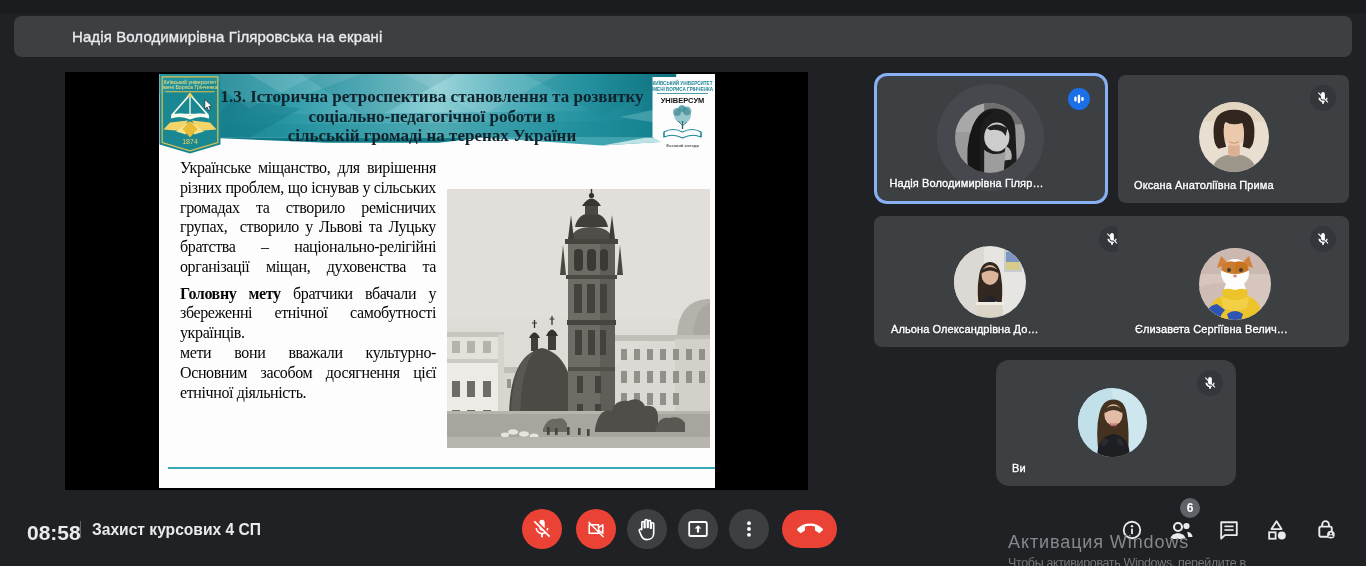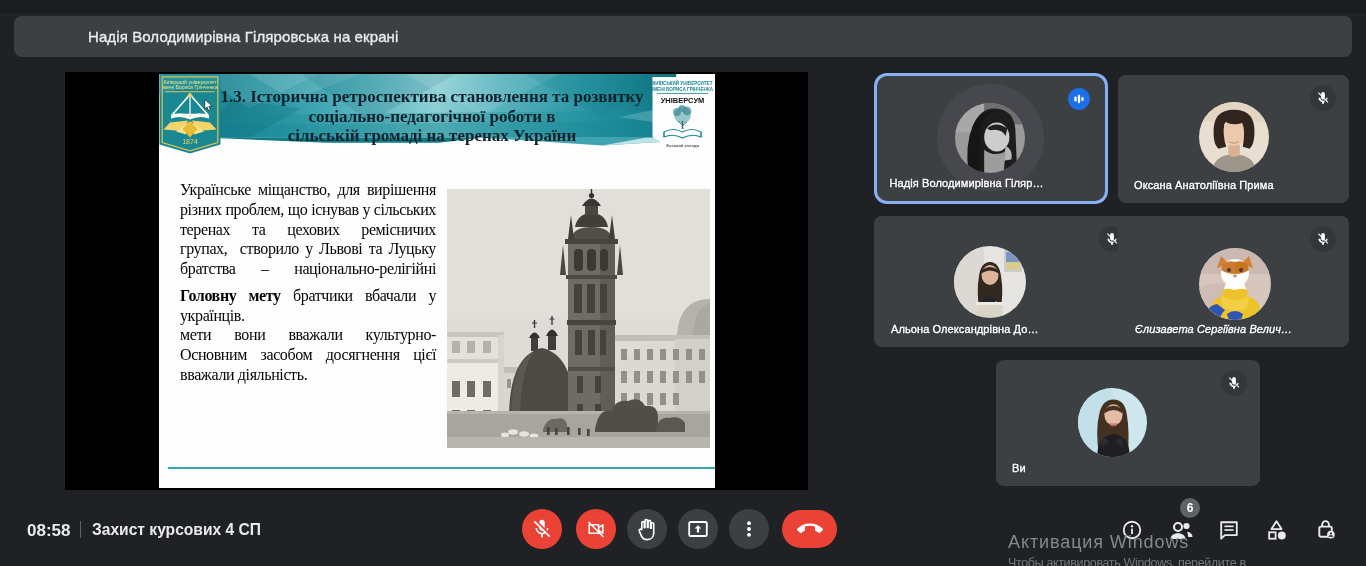--- a/index.html
+++ b/index.html
@@ -2,21 +2,21 @@
 <html><head>
 <meta charset="utf-8">
 <style>
   * { margin:0; padding:0; box-sizing:border-box; }
   html,body { width:1366px; height:566px; overflow:hidden; }
   body { background:#202124; font-family:"Liberation Sans", sans-serif; position:relative; }
   .abs { position:absolute; }
 
   
   #banner { left:14px; top:16px; width:1338px; height:41px; background:#3c4043; border-radius:8px; }
-  #banner span { position:absolute; left:58px; top:12px; color:#e8eaed; font-size:15px; font-weight:400; -webkit-text-stroke:0.35px #e8eaed; letter-spacing:.1px;margin-left:16px; }
+  #banner span { position:absolute; left:58px; top:12px; color:#e8eaed; font-size:15px; font-weight:400; -webkit-text-stroke:0.35px #e8eaed; letter-spacing:.1px; }
 
   
   #share { left:65px; top:72px; width:743px; height:418px; background:#000; }
   #slide { position:absolute; left:94px; top:2px; width:556px; height:414px; background:#fdfdfd; }
 
   
   #shead { position:absolute; left:0; top:0; width:556px; height:74px; }
   .stitle { position:absolute; width:556px; text-align:center; font-family:"Liberation Serif", serif; font-weight:700; color:#10222b; }
 
   
@@ -109,32 +109,34 @@
       </g>
       <path d="M12 55 Q21 50 30.5 55 Q40 50 49 55 L49 60 Q40 56 30.5 61 Q21 56 12 60 Z" fill="none" stroke="#1d8795" stroke-width="1.1"></path>
       <path d="M12 55 L12 60 M49 55 L49 60" stroke="#1d8795" stroke-width="1.1"></path>
       <text x="30.5" y="70" font-size="4.4" fill="#2a2a2a" text-anchor="middle" font-family="Liberation Sans">Фаховий коледж</text>
     </svg>
 
     <svg style="position:absolute;left:44.5px;top:24.5px;" width="10" height="13" viewBox="0 0 10 13">
       <path d="M0.8 0.5 L0.8 10 L3.1 8 L4.6 11.6 L6.4 10.8 L4.9 7.4 L7.9 7.1 Z" fill="#fff" stroke="#222" stroke-width="0.7"></path>
     </svg>
 
-    <div class="sbody" style="top:106px;">
+    <div class="sbody" style="top:84px;">
       <div class="jl">Українське міщанство, для вирішення</div>
       <div class="jl">різних проблем, що існував у сільських</div>
-      <div class="jl">теренах та цехових ремісничих</div>
+      <div class="jl">громадах та створило ремісничих</div>
       <div class="jl">групах,&nbsp; створило у Львові та Луцьку</div>
       <div class="jl">братства – національно-релігійні</div>
+      <div class="jl">організації міщан, духовенства та</div>
       <div style="height:6.8px;"></div>
       <div class="jl"><b>Головну мету</b> братчики вбачали у</div>
+      <div class="jl">збереженні етнічної самобутності</div>
       <div>українців.</div>
       <div class="jl">мети вони вважали культурно-</div>
       <div class="jl">Основним засобом досягнення цієї</div>
-      <div>вважали діяльність.</div>
+      <div>етнічної діяльність.</div>
     </div>
 
     <svg style="position:absolute;left:288px;top:115px;" width="263" height="259" viewBox="0 0 263 259">
       <rect width="263" height="259" fill="#dfdcd7"></rect>
       <rect x="0" y="0" width="263" height="130" fill="#e2dfda"></rect>
 
       <rect x="168" y="150" width="95" height="98" fill="#dcd9d4"></rect>
       <polygon points="168,176 205,150 168,150" fill="#dfdcd7"></polygon>
       <rect x="168" y="146" width="95" height="6" fill="#c2bfb9"></rect>
       <rect x="228" y="150" width="35" height="98" fill="#d3d0ca"></rect>
@@ -334,21 +336,21 @@
           <circle cx="30" cy="58" r="1"></circle>
           <circle cx="38" cy="62" r="1"></circle>
           <circle cx="42" cy="56" r="1"></circle>
           <circle cx="33" cy="66" r="1"></circle>
         </g>
 <path d="M22 72 L24 58 L48 58 L50 72 Z" fill="#d9d4c6"></path>
 <rect x="22" y="56" width="28" height="3" fill="#eeebe2"></rect>
 </svg></div>
 <div class="tname" style="left:17px;">Альона Олександрівна До…</div>
   </div>
-<div class="tile" id="t4" style="left:1118px; top:216px; width:231px; height:131px;font-style:italic;">
+<div class="tile" id="t4" style="left:1118px; top:216px; width:231px; height:131px;">
     <div class="micoff">
       <svg width="15" height="15" viewBox="0 0 24 24">
         <path fill="#fff" d="M12 14.5c1.66 0 3-1.34 3-3V5.5c0-1.66-1.34-3-3-3s-3 1.34-3 3v6c0 1.66 1.34 3 3 3z"></path>
         <path fill="#fff" d="M17.3 11.5c0 .9-.23 1.74-.6 2.49l1.45 1.45a6.9 6.9 0 0 0 1.15-3.94h-2zM6.7 11.5h-2c0 3.42 2.54 6.23 5.8 6.72v2.78h3v-2.78c.71-.11 1.38-.33 2-.64l-1.54-1.54c-.46.17-.95.26-1.46.26-2.76 0-4.8-2.04-4.8-4.8z"></path>
         <line x1="4.5" y1="3.5" x2="20" y2="19" stroke="#fff" stroke-width="1.8"></line>
       </svg>
     </div>
     <div class="avatar" style="left:80.5px; top:31.5px; width:72px; height:72px;"><svg width="72" height="72" viewBox="0 0 72 72">
 <rect width="72" height="72" fill="#d7c6be"></rect>
 <rect x="0" y="0" width="72" height="26" fill="#cbb8b0"></rect>
@@ -362,21 +364,21 @@
 <circle cx="42" cy="22" r="2" fill="#3a3a3a"></circle>
 <ellipse cx="36" cy="28" rx="2" ry="1.4" fill="#d98a8a"></ellipse>
 <ellipse cx="36" cy="44" rx="11" ry="14" fill="#fdfdfd"></ellipse>
 <path d="M10 72 Q8 52 24 48 Q20 38 36 42 Q52 38 48 48 Q64 52 62 72 Z" fill="#edc32c"></path>
 <path d="M22 48 Q36 56 50 48 L48 60 Q36 66 24 60 Z" fill="#f2cf45"></path>
 <path d="M8 72 Q6 58 18 56 L26 62 Q20 68 22 72 Z" fill="#2c55b4"></path>
 <path d="M28 66 Q36 60 44 66 L42 72 L30 72 Z" fill="#2c55b4"></path>
 </svg></div>
 <div class="tname" style="left:17px;">Єлизавета Сергіївна Велич…</div>
   </div>
-<div class="tile" id="t5" style="left:996px; top:360px; width:264px; height:126px;">
+<div class="tile" id="t5" style="left:996px; top:360px; width:240px; height:126px;border-radius:13px;">
     <div class="micoff">
       <svg width="15" height="15" viewBox="0 0 24 24">
         <path fill="#fff" d="M12 14.5c1.66 0 3-1.34 3-3V5.5c0-1.66-1.34-3-3-3s-3 1.34-3 3v6c0 1.66 1.34 3 3 3z"></path>
         <path fill="#fff" d="M17.3 11.5c0 .9-.23 1.74-.6 2.49l1.45 1.45a6.9 6.9 0 0 0 1.15-3.94h-2zM6.7 11.5h-2c0 3.42 2.54 6.23 5.8 6.72v2.78h3v-2.78c.71-.11 1.38-.33 2-.64l-1.54-1.54c-.46.17-.95.26-1.46.26-2.76 0-4.8-2.04-4.8-4.8z"></path>
         <line x1="4.5" y1="3.5" x2="20" y2="19" stroke="#fff" stroke-width="1.8"></line>
       </svg>
     </div>
     <div class="avatar" style="left:82px; top:28px; width:69px; height:69px;"><svg width="69" height="69" viewBox="0 0 72 72">
 <rect width="72" height="72" fill="#cee7ef"></rect>
 <rect x="0" y="0" width="36" height="72" fill="#c2e0ea"></rect>
@@ -384,21 +386,21 @@
 <ellipse cx="37" cy="28" rx="9.5" ry="11" fill="#e2bca4"></ellipse>
 <path d="M28 22 Q37 15 46 22 L46 26 Q37 20 28 26 Z" fill="#45311f"></path>
 <path d="M33 36 Q37 38 41 36 L40 40 L34 40 Z" fill="#c66a6a" opacity="0.7"></path>
 <path d="M20 72 Q20 50 37 48 Q54 50 54 72 Z" fill="#1e1f23"></path>
 <path d="M24 54 Q30 50 32 56 Q28 62 24 60 Z" fill="#2a2b30"></path>
 <path d="M46 54 Q42 50 40 56 Q44 62 48 60 Z" fill="#2a2b30"></path>
 </svg></div>
 <div class="tname">Ви</div>
   </div>
 
-<div class="abs" style="left:27px; top:521px; color:#e8eaed; font-size:17px; font-weight:700;">08:58</div>
+<div class="abs" style="left:27px; top:521px; color:#e8eaed; font-size:21px; font-weight:700;">08:58</div>
 <div class="abs" style="left:80px; top:521px; width:1px; height:17px; background:#5f6368;"></div>
 <div class="abs" style="left:92px; top:521px; color:#e8eaed; font-size:15.6px; font-weight:700;text-align:center;">Захист курсових 4 СП</div>
 
 <div class="ctl red" style="left:522px;">
     <svg width="22" height="22" viewBox="0 0 24 24">
       <path fill="#fff" d="M19 11h-1.7c0 .74-.16 1.43-.43 2.05l1.23 1.23c.56-.98.9-2.09.9-3.28zm-4.02.17c0-.06.02-.11.02-.17V5c0-1.66-1.34-3-3-3S9 3.34 9 5v.18l5.98 5.99zM4.27 3L3 4.27l6.01 6.01V11c0 1.66 1.33 3 2.99 3 .22 0 .44-.03.65-.08l1.66 1.66c-.71.33-1.5.52-2.31.52-2.76 0-5.3-2.1-5.3-5.1H5c0 3.41 2.72 6.23 6 6.72V21h2v-3.28c.91-.13 1.77-.45 2.54-.9L19.73 21 21 19.73 4.27 3z"></path>
     </svg>
   </div>
 <div class="ctl red" style="left:576px;">
     <svg width="22" height="22" viewBox="0 0 24 24">

